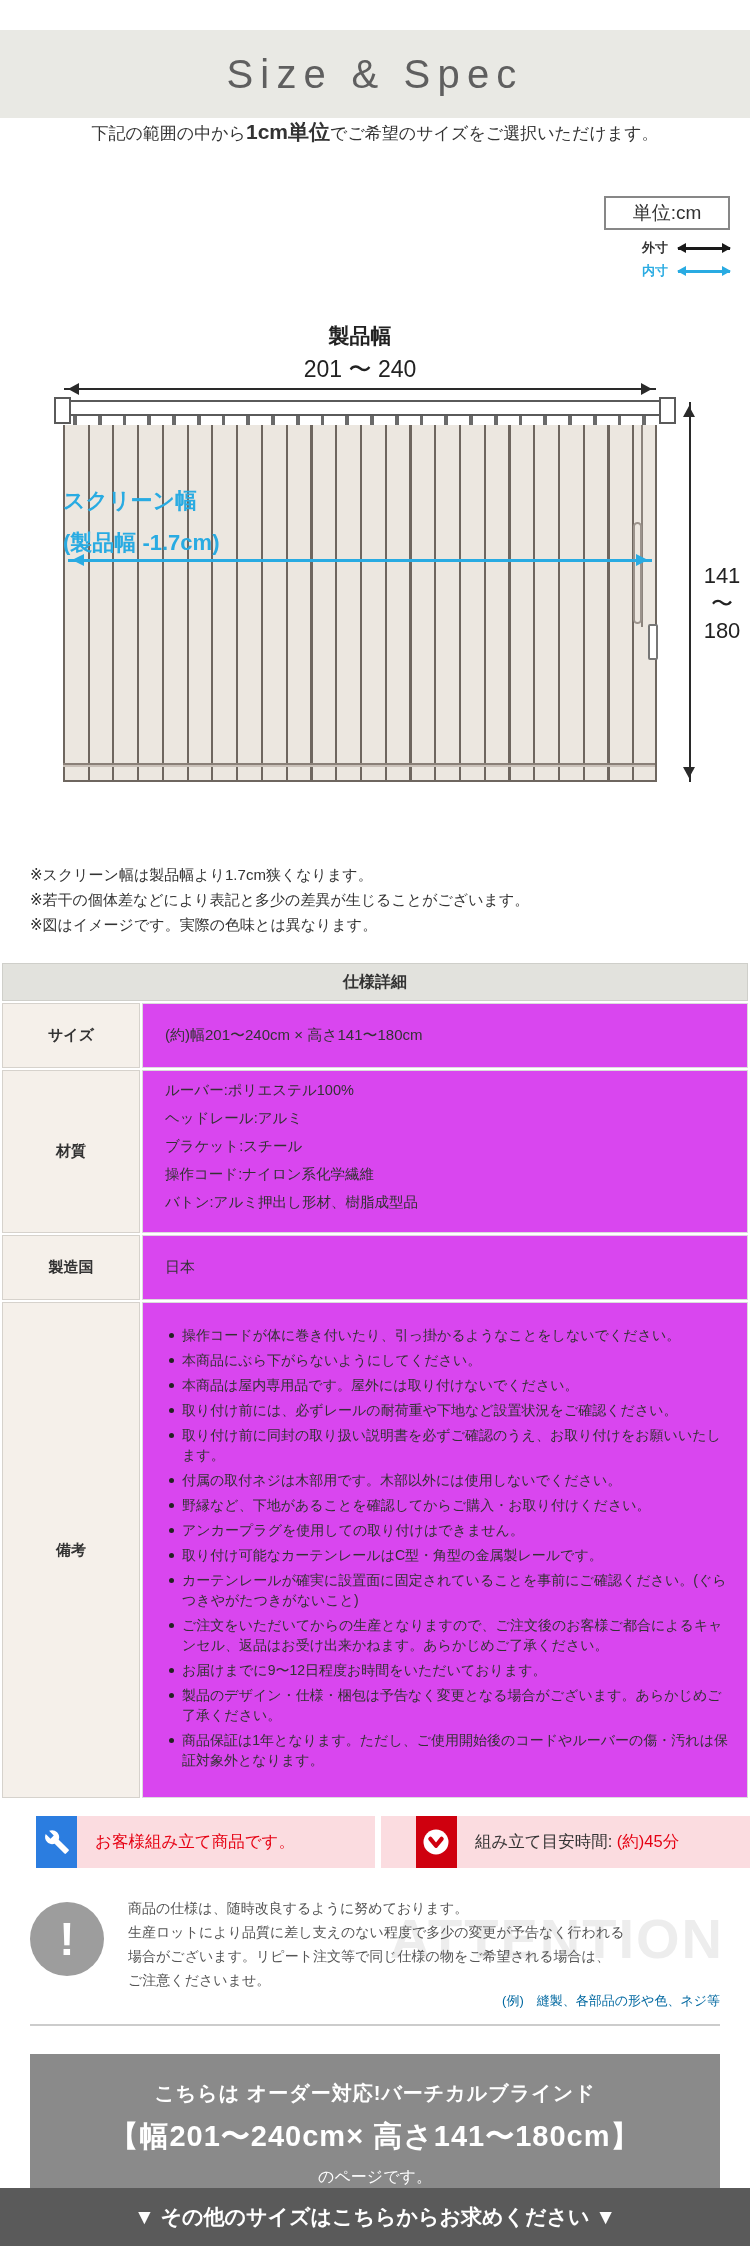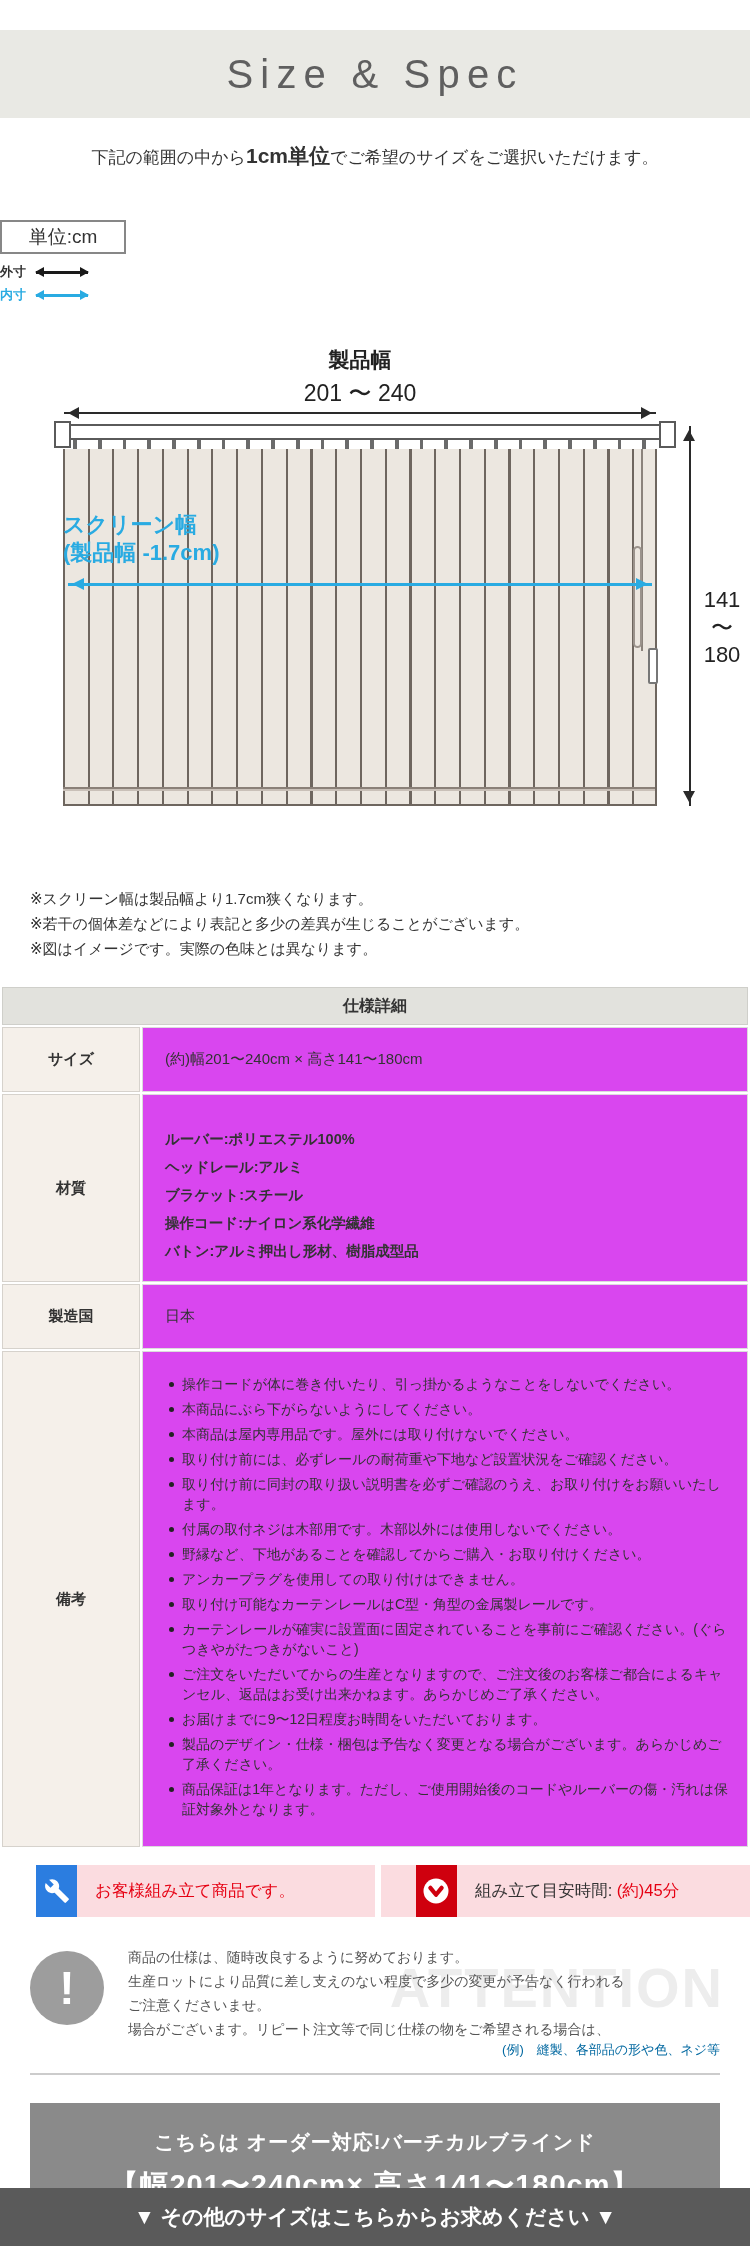--- a/index.html
+++ b/index.html
@@ -8,25 +8,25 @@
     width:750px; height:2246px; position:relative; overflow:hidden;
     background:#fff; color:#333;
     font-family:"Liberation Sans","DejaVu Sans",sans-serif;
   }
   
   .band { margin-top:30px; height:88px; background:#e9e9e4;
           display:flex; align-items:center; justify-content:center; }
   .band h1 { margin:0; font-size:40px; font-weight:300; color:#5f5f5f;
              letter-spacing:0.18em; font-family:"Liberation Sans",sans-serif; }
   
-  .intro { margin-top:24px; text-align:center; font-size:17px; color:#333; }
+  .intro { text-align:center; font-size:17px; color:#333; }
   .intro .em { font-size:21px; font-weight:bold; }
   
-  .unit-col { margin-top:50px; padding-right:12px;
-              display:flex; flex-direction:column; }
+  .unit-col { margin-top:50px; padding-right:20px;
+              display:flex; flex-direction:column; align-items:flex-end; }
   .unit-box { width:126px; height:34px; border:2px solid #878787;
               display:flex; align-items:center; justify-content:center;
               font-size:19px; color:#333; background:#fff; }
   .legend { margin-top:9px; display:flex; flex-direction:column; gap:5px; }
   .legend-row { display:flex; align-items:center; gap:10px; font-size:13px; font-weight:bold; }
   .legend-row.inner { color:#29abe2; }
   .mini-arrow { position:relative; width:52px; height:3px; background:#1a1a1a; }
   .mini-arrow::before, .mini-arrow::after { content:""; position:absolute; top:-4px;
       border:5.5px solid transparent; }
   .mini-arrow::before { left:-6px; border-right:9px solid #1a1a1a; }
@@ -57,21 +57,21 @@
              transparent 14px, transparent 24.75px); }
   .slats { position:absolute; left:63px; width:594px; top:115px; height:357px;
            background:repeating-linear-gradient(90deg,
              #6e665f 0px, #6e665f 2px, #ece7e0 2px, #ece7e0 24.75px);
            border-right:2px solid #6e665f; border-bottom:2px solid #6e665f; }
   .slats::after { content:""; position:absolute; left:0; right:0; bottom:13px;
            height:4px; background:linear-gradient(#8a8078 0 2px,#c9c0b8 2px 4px); }
   .screen-label { position:absolute; left:63px; width:594px; text-align:left;
                   color:#29abe2; font-weight:bold; }
   .sl1 { top:176px; font-size:22px; }
-  .sl2 { top:204px; font-size:22px; }
+  .sl2 { top:218px; font-size:22px; }
   .blue-arrow { position:absolute; left:68px; width:584px; top:249px; height:0;
                 border-top:3px solid #29abe2; }
   .blue-arrow::before, .blue-arrow::after { content:""; position:absolute; top:-8px;
                 border:6.5px solid transparent; }
   .blue-arrow::before { left:-2px;  border-right:12px solid #29abe2; }
   .blue-arrow::after  { right:-2px; border-left:12px solid #29abe2; }
   .cord { position:absolute; left:641px; top:115px; width:2px; height:202px; background:#8b837c; }
   .cord-loop { position:absolute; left:633px; top:212px; width:9px; height:102px;
                border:2px solid #9b938c; border-radius:5px; }
   .wand { position:absolute; left:648px; top:314px; width:10px; height:36px;
@@ -88,21 +88,21 @@
   .notes { margin:64px 0 0 30px; font-size:15px; line-height:25px; color:#333; }
   
   table.spec { width:750px; margin-top:24px; border-collapse:separate; border-spacing:2px; }
   .spec td { border:1px solid #d6d2cc; }
   .spec td.thead { background:#e2e2dd; border-color:#cfcfca; text-align:center;
                    font-weight:bold; font-size:16px; height:38px; color:#333; }
   .spec td.lbl { background:#f5f0ea; width:138px; text-align:center;
                  font-weight:bold; font-size:15px; color:#333; }
   .spec td.val { background:#d946ef; border-color:#dcdcdc; padding:22px 16px 22px 22px;
                  font-size:15px; }
-  .spec td.val.mat { padding:30px 16px 16px 22px;font-weight:bold; }
+  .spec td.val.mat { padding:5px 16px 16px 22px; }
   .mline { line-height:28px; font-size:14.5px; }
   ul.bullets { list-style:none; margin:0; padding:0; }
   ul.bullets li { position:relative; padding-left:17px; margin-bottom:5px;
                   font-size:14px; line-height:20px; }
   ul.bullets li::before { content:""; position:absolute; left:4px; top:8px;
                   width:5px; height:5px; border-radius:50%; background:#222; }
   
   .banners { display:flex; gap:6px; margin-top:16px; height:52px;margin-left:36px; }
   .banner { background:#fbdce0; display:flex; align-items:center; }
   .banner.left  { width:357px; }
@@ -264,22 +264,22 @@
 </div>
 
 <div class="attn">
   <div class="attn-watermark">ATTENTION</div>
   <div class="attn-flex">
     <div class="attn-icon">!</div>
     <div class="attn-text">
 
     <div>商品の仕様は、随時改良するように努めております。</div>
         <div>生産ロットにより品質に差し支えのない程度で多少の変更が予告なく行われる</div>
+        <div>場合がございます。リピート注文等で同じ仕様の物をご希望される場合は、</div>
         <div>ご注意くださいませ。</div>
-        <div>場合がございます。リピート注文等で同じ仕様の物をご希望される場合は、</div>
       </div>
   </div>
   <div class="attn-example">(例)　縫製、各部品の形や色、ネジ等</div>
 </div>
 <div class="divider"></div>
 
 <div class="order-box">
   <div class="ob1">こちらは オーダー対応!バーチカルブラインド</div>
   <div class="ob2">【幅201〜240cm× 高さ141〜180cm】</div>
   <div class="ob3">のページです。</div>

